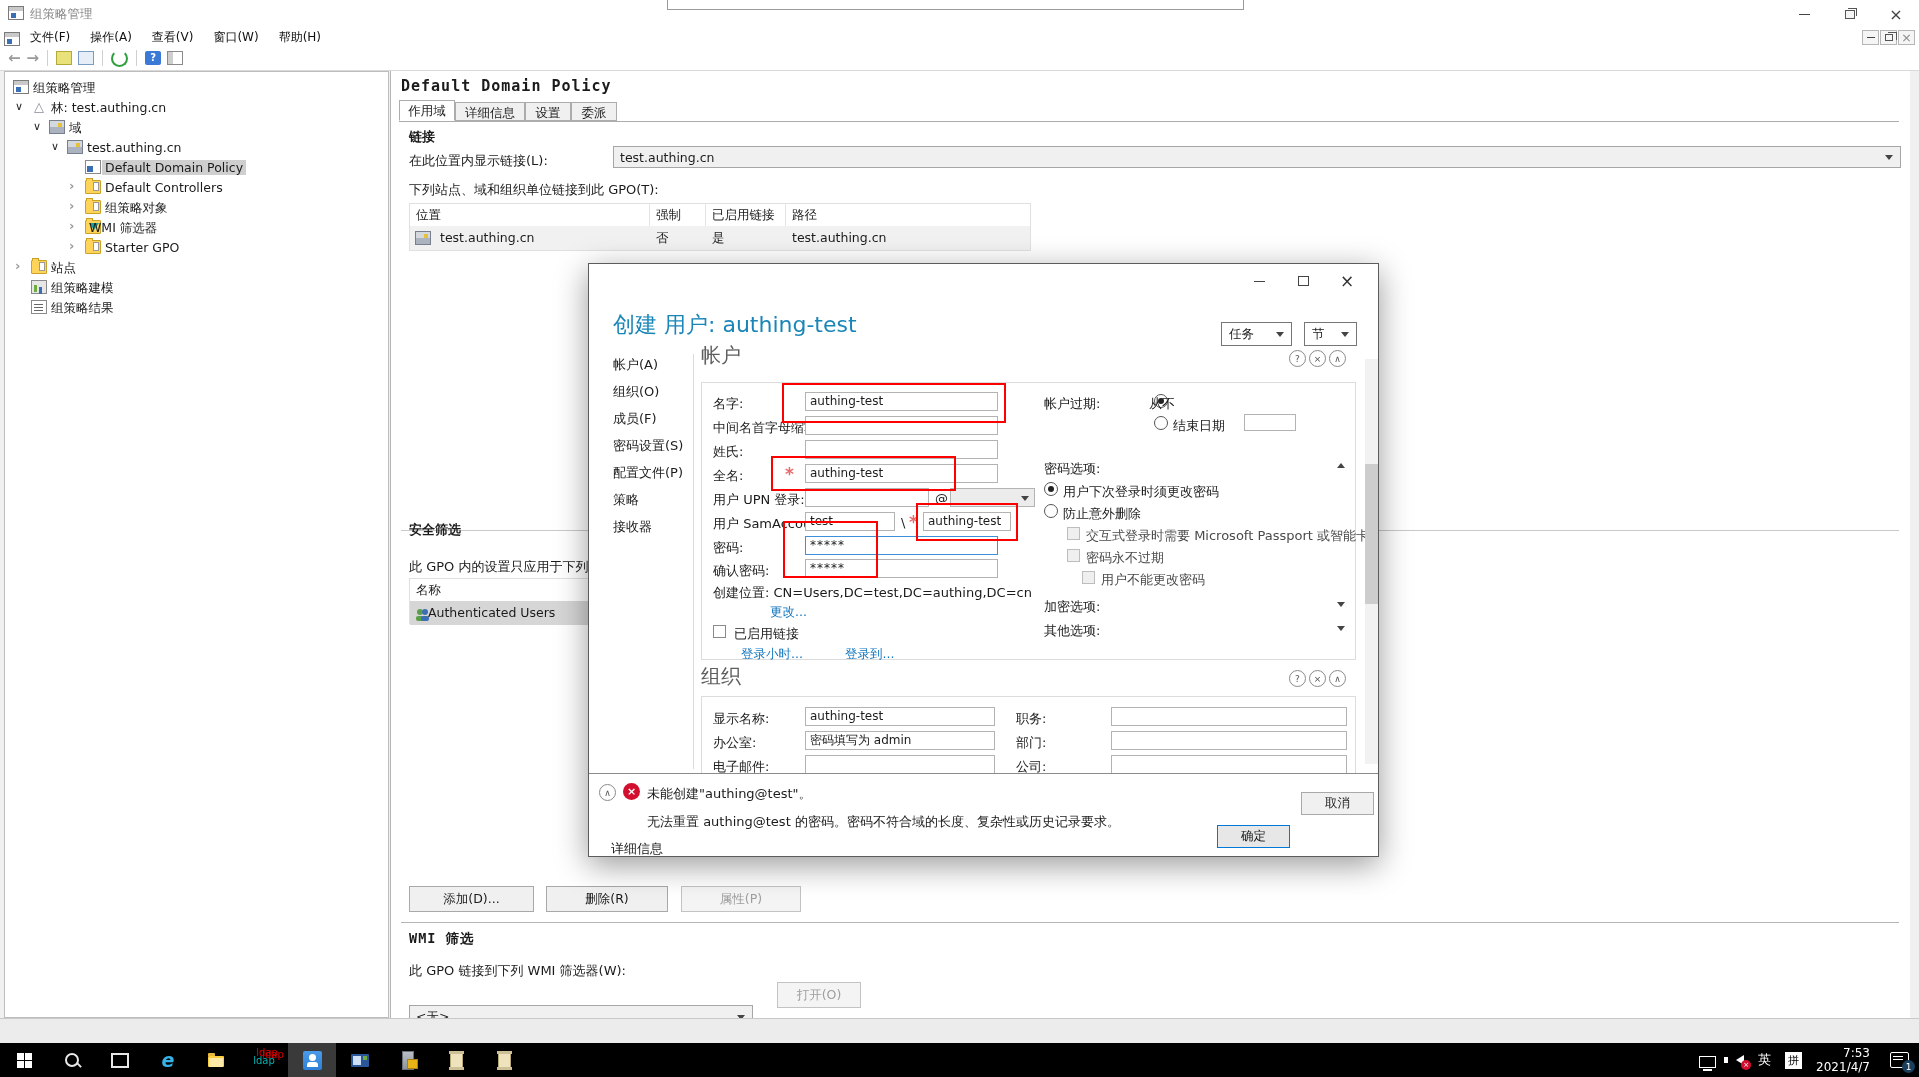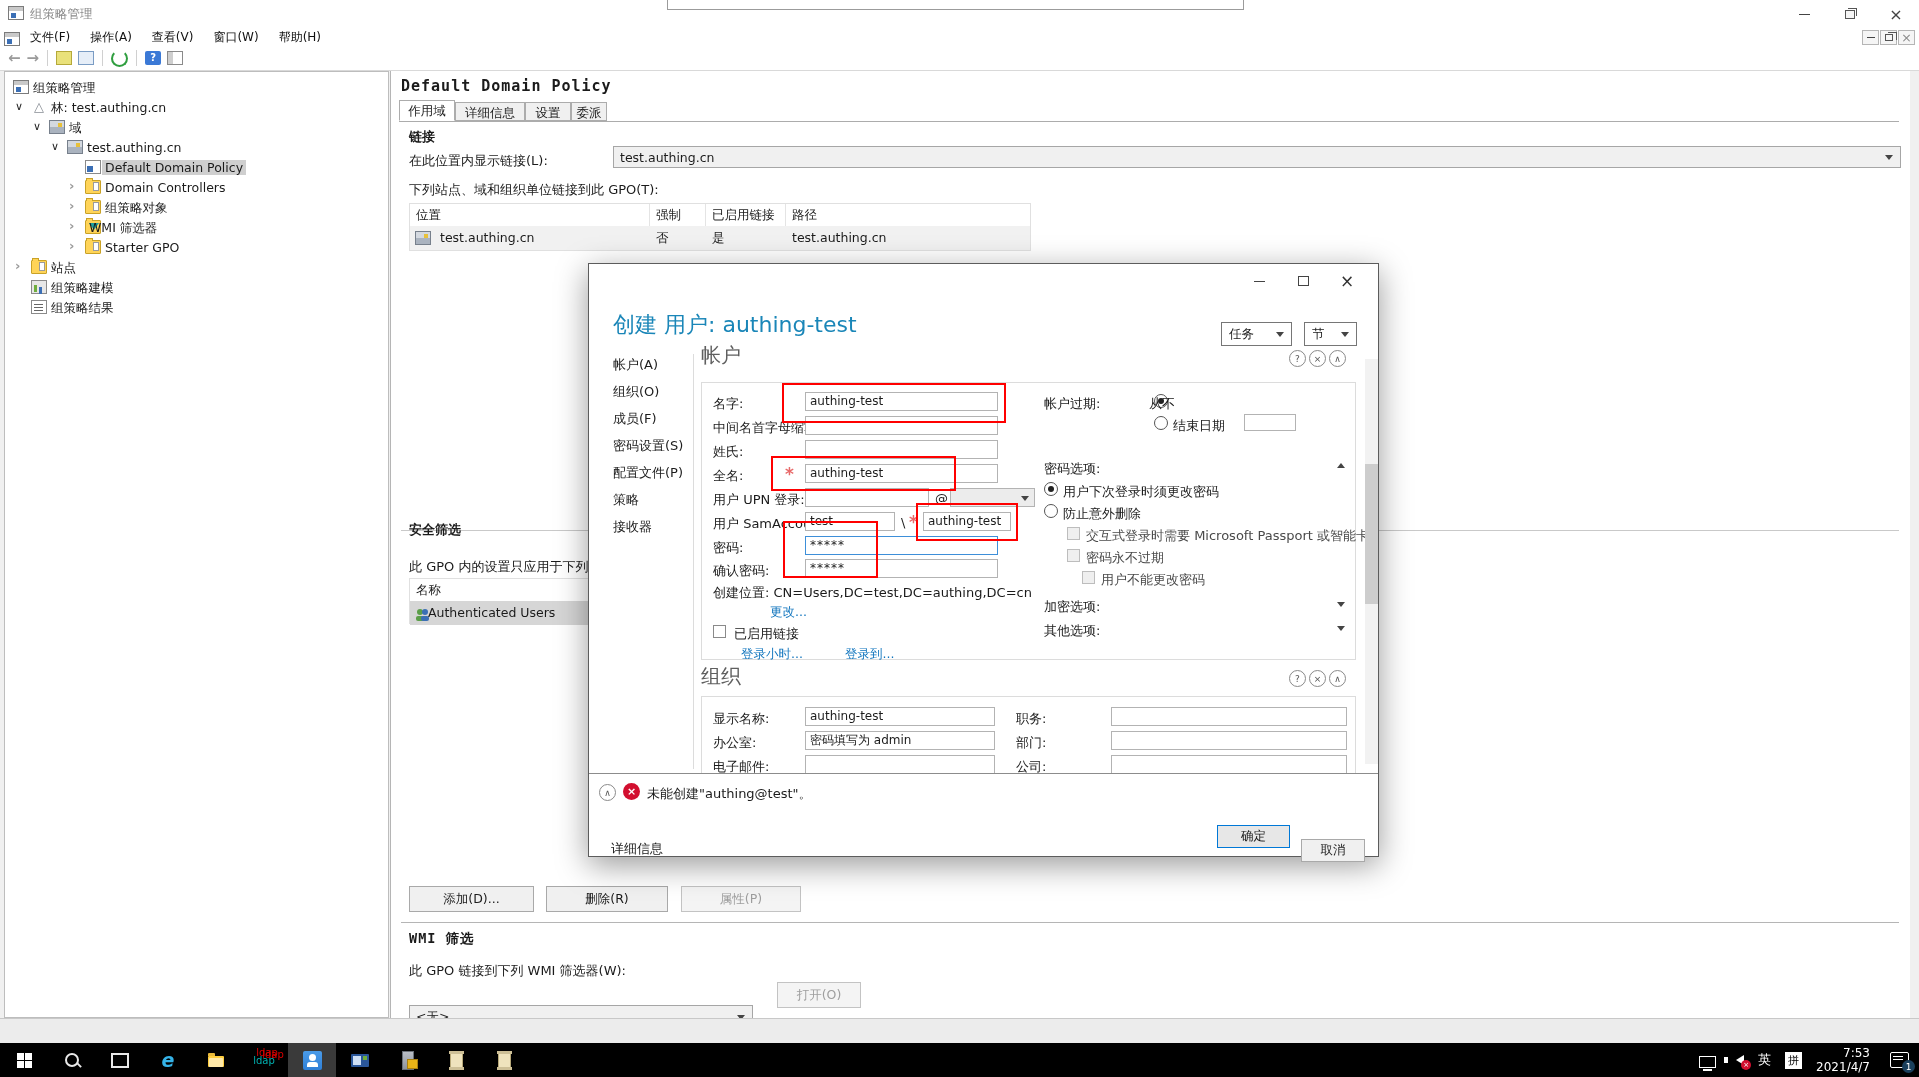--- a/index.html
+++ b/index.html
@@ -210,21 +210,21 @@
     <span class="ticon ic-domain" style="left:62px"></span>
     <span class="tlabel" style="left:82px">test.authing.cn</span>
   </div>
   <div class="trow" style="top:86px">
     <span class="ticon ic-gpo" style="left:80px"></span>
     <span class="tlabel sel" style="left:100px">Default Domain Policy</span>
   </div>
   <div class="trow" style="top:106px">
     <span class="chev closed" style="left:64px">›</span>
     <span class="ticon ic-folder ic-fold-doc" style="left:80px"></span>
-    <span class="tlabel" style="left:100px">Domain Controllers</span>
+    <span class="tlabel" style="left:100px">Default Controllers</span>
   </div>
   <div class="trow" style="top:126px">
     <span class="chev closed" style="left:64px">›</span>
     <span class="ticon ic-folder ic-fold-doc" style="left:80px"></span>
     <span class="tlabel" style="left:100px">组策略对象</span>
   </div>
   <div class="trow" style="top:146px">
     <span class="chev closed" style="left:64px">›</span>
     <span class="ticon ic-folder ic-fold-wmi" style="left:80px"></span>
     <span class="tlabel" style="left:84px">WMI 筛选器</span>
@@ -248,21 +248,21 @@
     <span class="tlabel" style="left:46px">组策略结果</span>
   </div>
 </div>
 
 <div class="abs mainpanel">
   <div class="abs gpotitle">Default Domain Policy</div>
 
   <div class="tab active" style="left:8px;width:56px">作用域</div>
   <div class="tab" style="left:64px;width:70px">详细信息</div>
   <div class="tab" style="left:134px;width:46px">设置</div>
-  <div class="tab" style="left:180px;width:36px">委派</div>
+  <div class="tab" style="left:180px;width:46px">委派</div>
   <div style="position:relative;top:29px"></div>
   <div class="tabline" style="left:8px;top:50px;width:1500px"></div>
 
   <style>.mainpanel .tab{top:31px}.mainpanel .tab.active{top:29px}</style>
 
   <div class="abs bold13" style="left:18px;top:57px">链接</div>
   <div class="abs flabel" style="left:18px;top:81px">在此位置内显示链接(L):</div>
   <div class="abs combo" style="left:222px;top:75px;width:1288px;height:22px">
     <span>test.authing.cn</span>
     <span class="carr tri-down"></span>
@@ -424,23 +424,24 @@
   <div class="tbox" style="left:522px;top:443px;width:236px"></div>
   <div class="flabel" style="left:427px;top:470px">部门:</div>
   <div class="tbox" style="left:522px;top:467px;width:236px"></div>
   <div class="flabel" style="left:427px;top:494px">公司:</div>
   <div class="tbox" style="left:522px;top:491px;width:236px"></div>
 
   <div class="abs" style="left:0;top:509px;width:789px;height:1px;background:#8c8c8c"></div>
   <div class="circbtn" style="left:10px;top:520px">∧</div>
   <div class="erricon" style="left:34px;top:519px">×</div>
   <div class="errline" style="left:58px;top:521px">未能创建"authing@test"。</div>
+  <div class="errline" style="left:58px;top:549px">无法重置 authing@test 的密码。密码不符合域的长度、复杂性或历史记录要求。</div>
   <div class="errline" style="left:22px;top:576px">详细信息</div>
   <div class="btn" style="position:absolute;left:628px;top:561px;width:73px;height:23px;border:1px solid #0078d7;background:#e7e7e7">确定</div>
-  <div class="btn" style="position:absolute;left:712px;top:575px;width:64px;height:23px">取消</div>
+  <div class="btn" style="position:absolute;left:712px;top:528px;width:73px;height:23px">取消</div>
 
   <div class="redbox" style="left:193px;top:119px;width:220px;height:36px"></div>
   <div class="redbox" style="left:182px;top:192px;width:181px;height:31px"></div>
   <div class="redbox" style="left:327px;top:239px;width:98px;height:34px"></div>
   <div class="redbox" style="left:194px;top:257px;width:91px;height:53px"></div>
 </div>
 
 <div class="abs statusbar"></div>
 
 <div class="abs taskbar">

